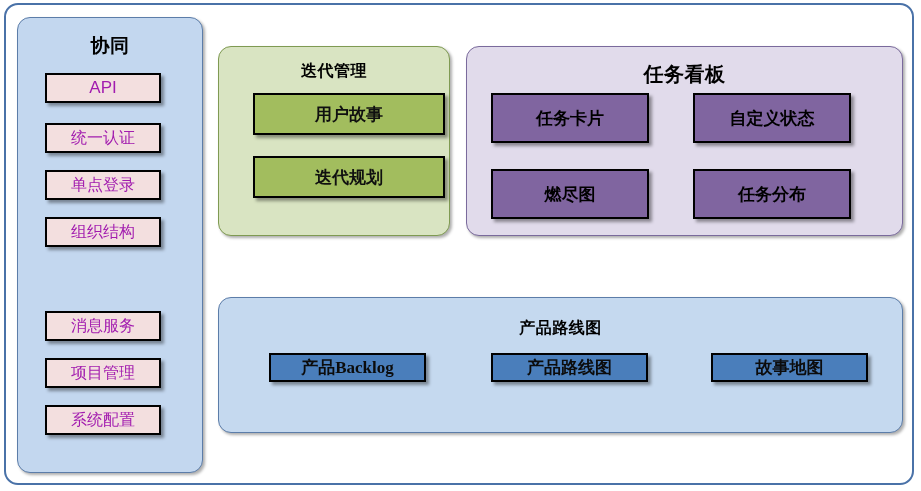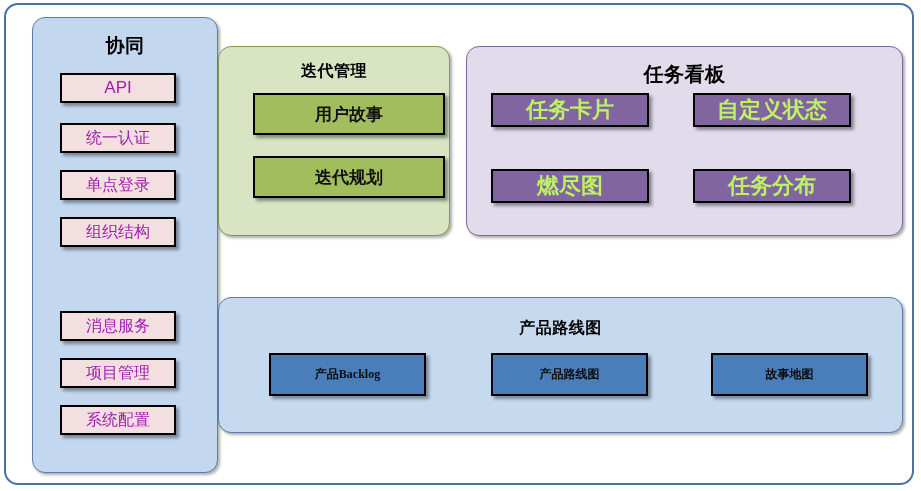--- a/index.html
+++ b/index.html
@@ -50,21 +50,20 @@
   }
 
   
   #sidebar {
     left: 17px;
     top: 17px;
     width: 186px;
     height: 456px;
     background: #c3d7ef;
     border-color: #5c7da9;
-    margin-left: 15px;
   }
   #sidebar .panel-title {
     top: 15px;
     font-size: 19px;
   }
   .side-item {
     position: absolute;
     left: 27px;
     width: 116px;
     height: 30px;
@@ -127,31 +126,31 @@
     background: #e1dbeb;
     border-color: #7a6a9c;
   }
   #taskboard .panel-title {
     top: 14px;
     font-size: 20px;
   }
   .purple-box {
     position: absolute;
     width: 158px;
-    height: 34px;
+    height: 50px;
     background: #8065a0;
     border: 2.5px solid #000000;
     box-sizing: border-box;
     box-shadow: 3px 3px 3px rgba(0,0,0,0.38);
     display: flex;
     align-items: center;
     justify-content: center;
-    font-size: 22px;
-    font-weight: bold;
-    color: #bef264;
+    font-size: 17px;
+    font-weight: bold;
+    color: #000000;
     font-family: "Liberation Serif", "DejaVu Serif", serif;
     white-space: nowrap;
   }
 
   
   #agile {
     left: 218px;
     top: 297px;
     width: 685px;
     height: 136px;
@@ -159,29 +158,29 @@
     border-color: #5c7da9;
   }
   #agile .panel-title {
     top: 20px;
     font-size: 16px;
   }
   .blue-box {
     position: absolute;
     top: 55px;
     width: 157px;
-    height: 43px;
+    height: 29px;
     background: #4a7ebb;
     border: 2.5px solid #000000;
     box-sizing: border-box;
     box-shadow: 3px 3px 3px rgba(0,0,0,0.38);
     display: flex;
     align-items: center;
     justify-content: center;
-    font-size: 12px;
+    font-size: 17px;
     font-weight: bold;
     color: #0c0c0c;
     font-family: "Liberation Serif", "DejaVu Serif", serif;
     white-space: nowrap;
   }
 </style>
 </head>
 <body>
 
 <div id="canvas">

